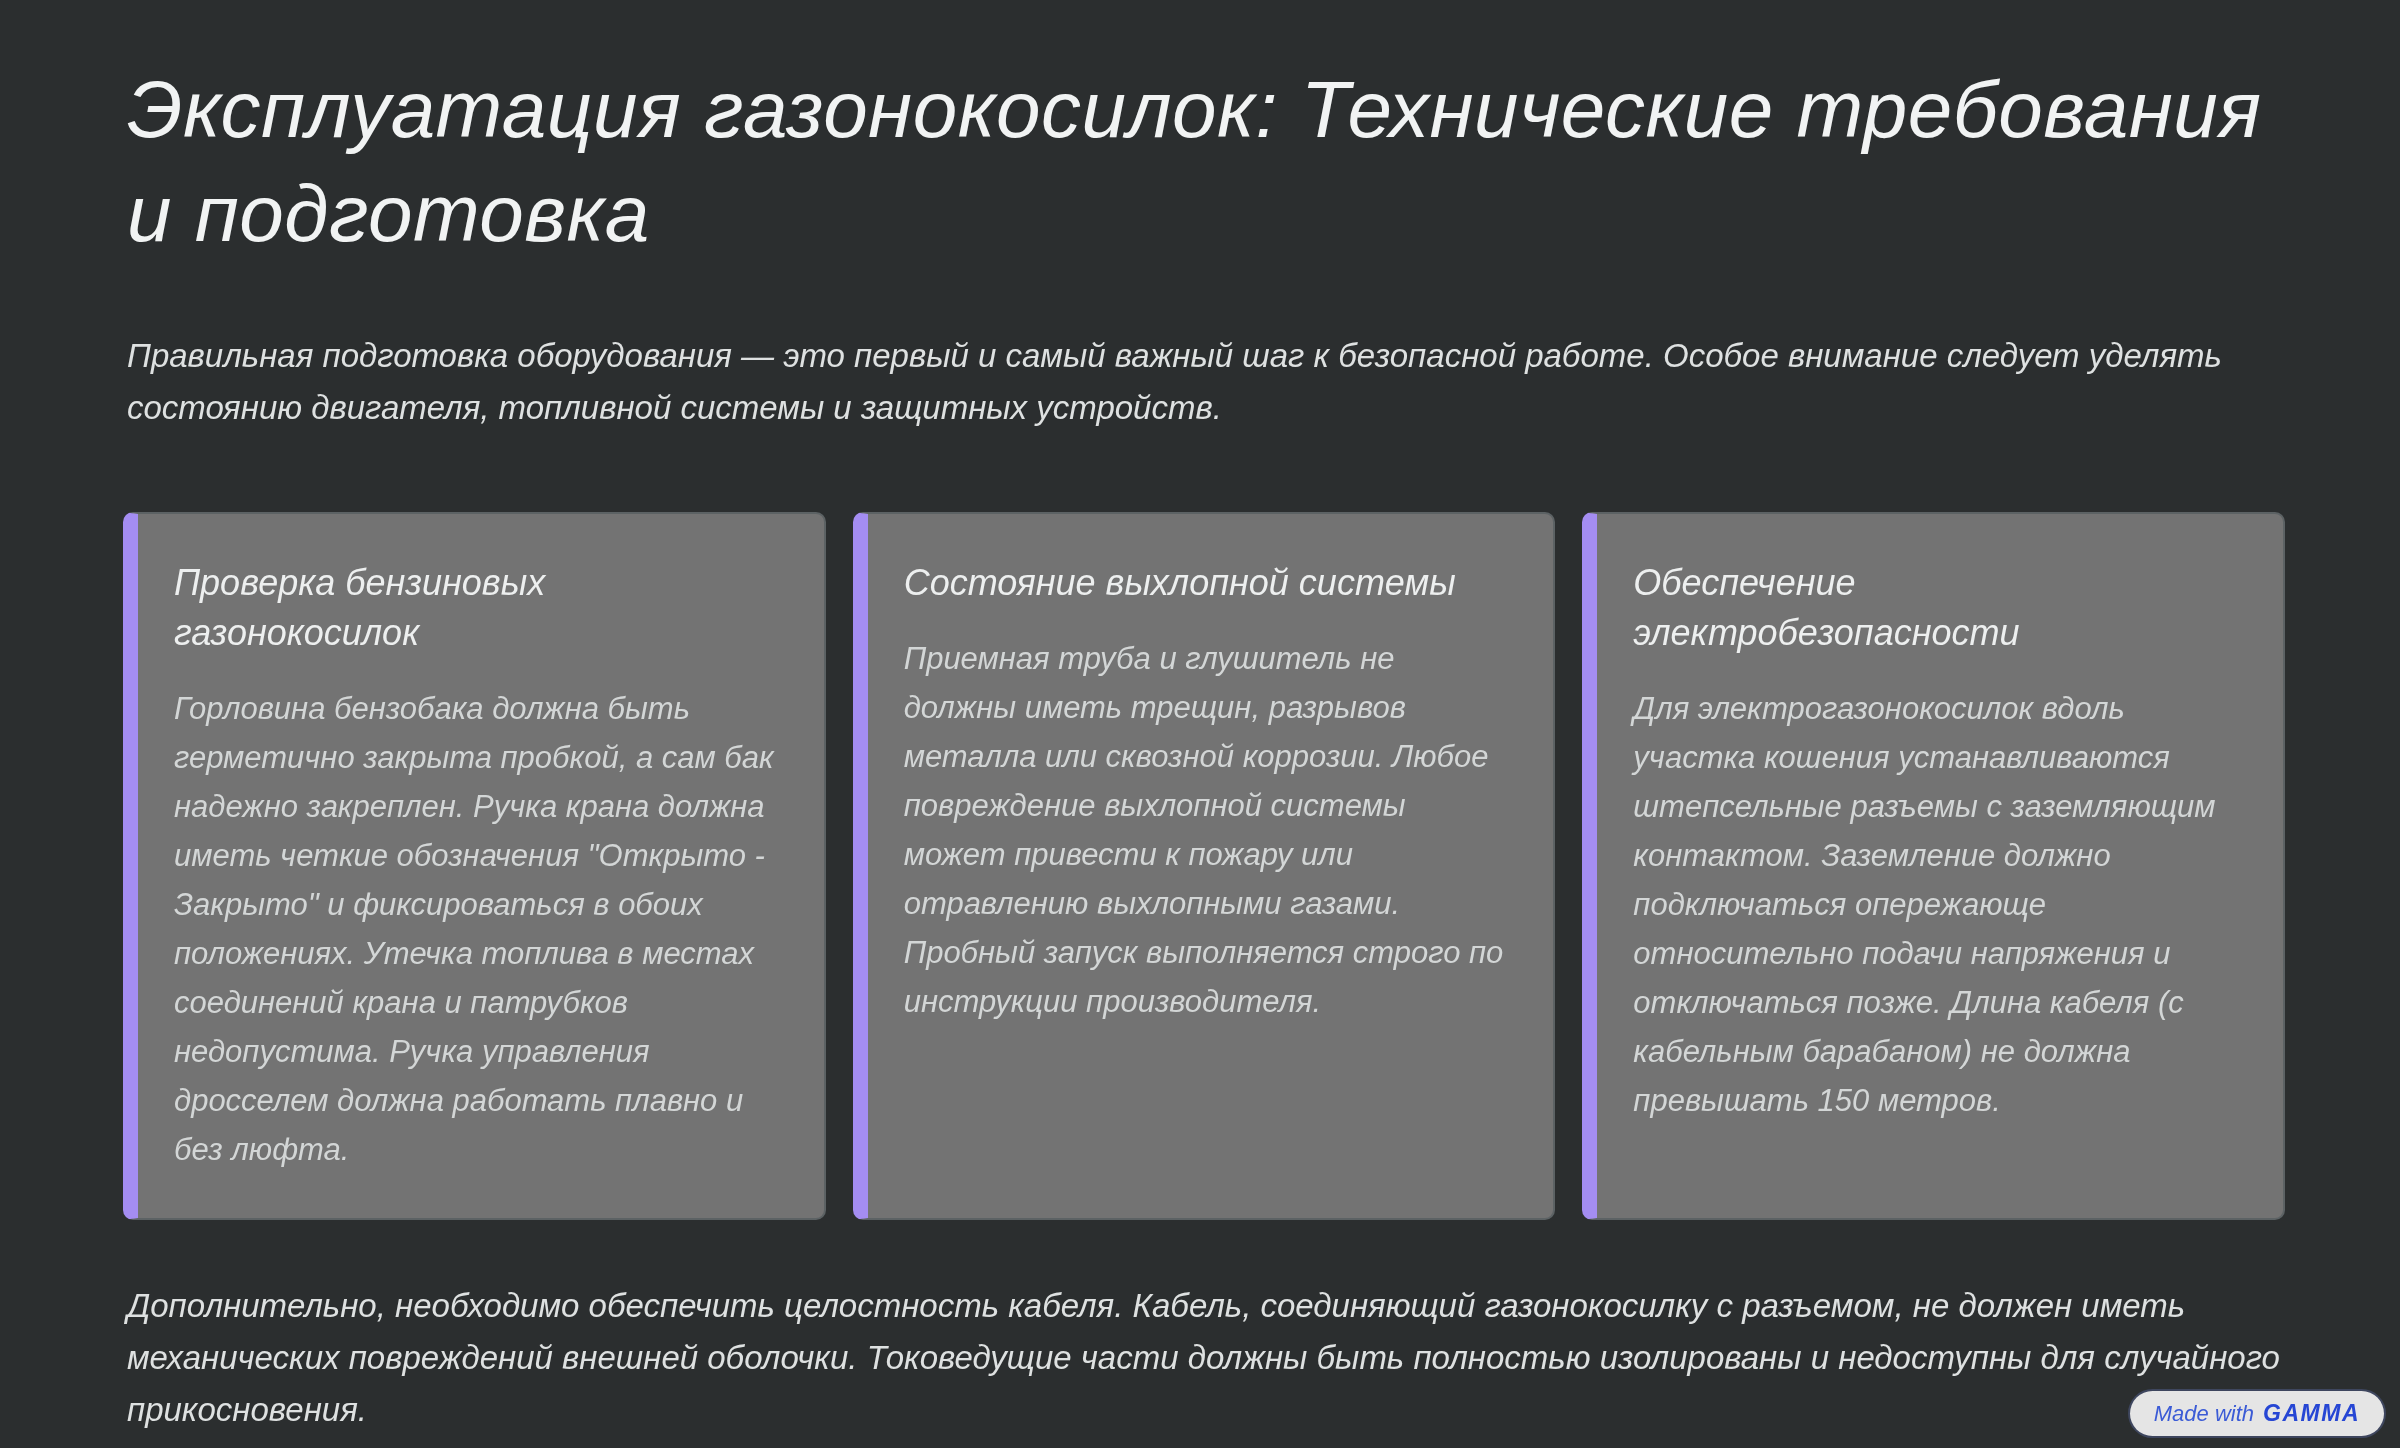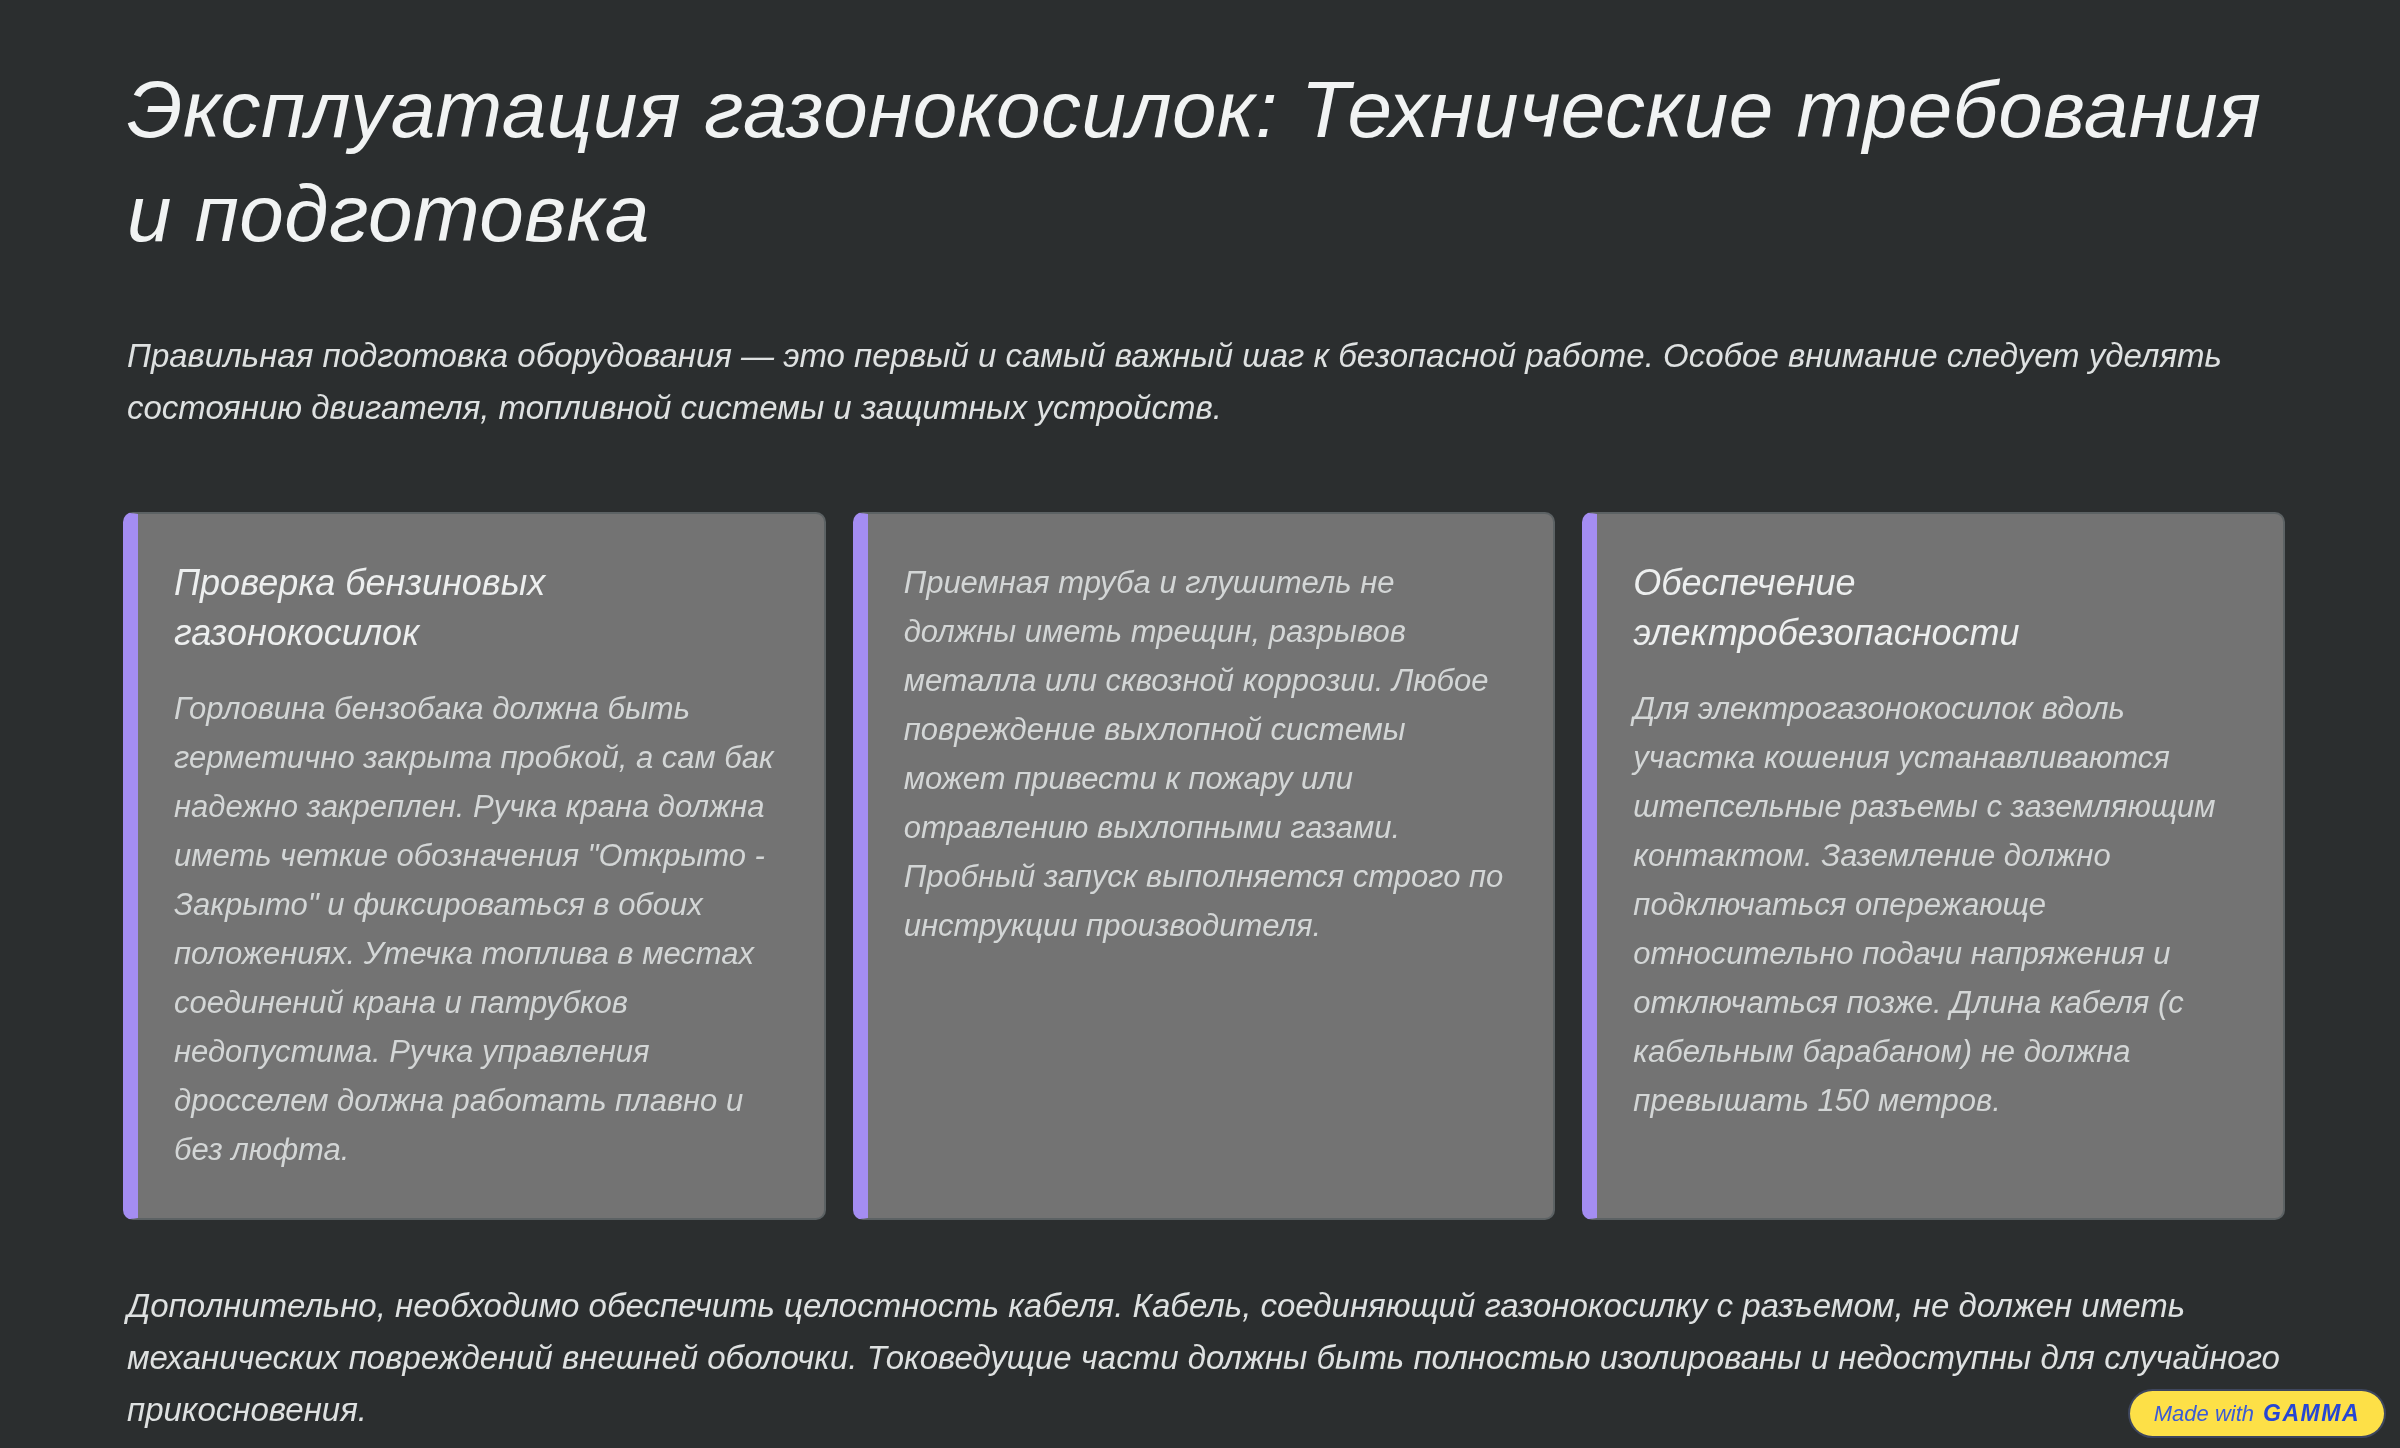--- a/index.html
+++ b/index.html
@@ -69,21 +69,21 @@
     line-height: 52px;
     color: #dee1e1;
     max-width: 2180px;
     margin-left: 4px;
   }
   .badge {
     position: absolute;
     right: 16px;
     bottom: 12px;
     height: 45px;
-    background: #fde047;
+    background: #e5e5e5;
     border-radius: 23px;
     display: flex;
     align-items: center;
     gap: 9px;
     padding: 0 24px;
     box-shadow: 0 0 0 2px rgba(120,145,235,0.25);
     cursor: pointer;
   }
   .badge .made-with {
     font-size: 22px;
@@ -108,20 +108,21 @@
   <p class="intro">Правильная подготовка оборудования — это первый и самый важный шаг к безопасной работе. Особое внимание следует уделять состоянию двигателя, топливной системы и защитных устройств.</p>
 
   <div class="cards">
 
     <div class="card">
       <h3 class="card-title">Проверка бензиновых газонокосилок</h3>
       <p class="card-body">Горловина бензобака должна быть герметично закрыта пробкой, а сам бак надежно закреплен. Ручка крана должна иметь четкие обозначения "Открыто - Закрыто" и фиксироваться в обоих положениях. Утечка топлива в местах соединений крана и патрубков недопустима. Ручка управления дросселем должна работать плавно и без люфта.</p>
     </div>
 
     <div class="card">
+      <h3 class="card-title">Состояние выхлопной системы</h3>
       <p class="card-body">Приемная труба и глушитель не должны иметь трещин, разрывов металла или сквозной коррозии. Любое повреждение выхлопной системы может привести к пожару или отравлению выхлопными газами. Пробный запуск выполняется строго по инструкции производителя.</p>
     </div>
 
     <div class="card">
       <h3 class="card-title">Обеспечение электробезопасности</h3>
       <p class="card-body">Для электрогазонокосилок вдоль участка кошения устанавливаются штепсельные разъемы с заземляющим контактом. Заземление должно подключаться опережающе относительно подачи напряжения и отключаться позже. Длина кабеля (с кабельным барабаном) не должна превышать 150 метров.</p>
     </div>
 
   </div>
 

